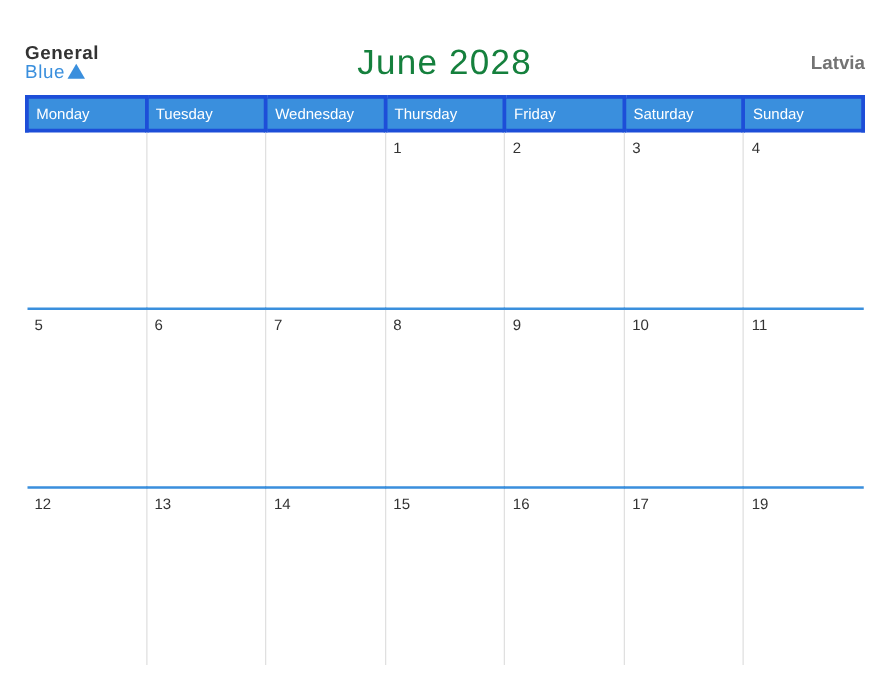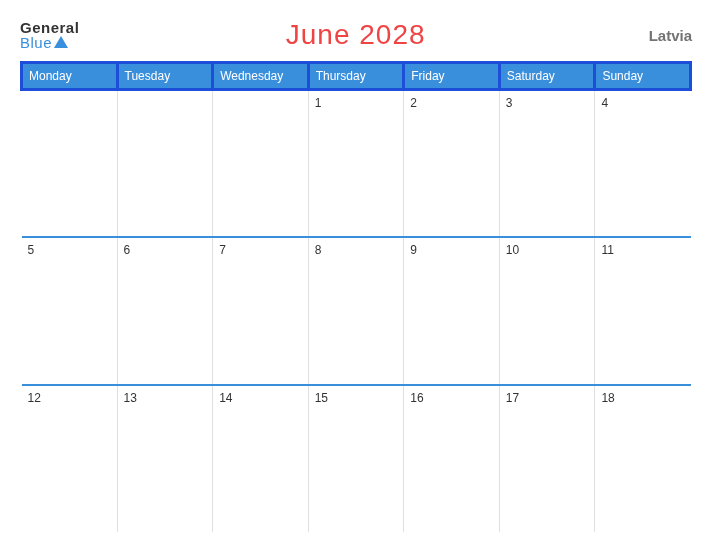--- a/index.html
+++ b/index.html
@@ -7,21 +7,21 @@
       font-family: Arial, sans-serif;
       background: #fff;
       width: 712px;
       height: 550px;
       overflow: hidden;
     }
     .page {
       width: 712px;
       height: 550px;
       background: #fff;
-      padding: 19px 20px 18px 20px;
+      padding: 34px 20px 18px 20px;
       display: flex;
       flex-direction: column;
     }
     .header {
       display: flex;
       align-items: center;
       justify-content: space-between;
       margin-bottom: 10px;
     }
     .logo {
@@ -49,21 +49,21 @@
       border-left: 7px solid transparent;
       border-right: 7px solid transparent;
       border-bottom: 12px solid #3a8fdd;
       display: inline-block;
       margin-left: 2px;
       margin-bottom: 1px;
     }
     .calendar-title {
       font-size: 28px;
       font-weight: normal;
-      color: #ef4444;
+      color: #15803d;
       letter-spacing: 1px;
       text-align: center;
       flex: 1;
     }
     .country-label {
       font-size: 15px;
       color: #737373;
       font-weight: bold;
       min-width: 60px;
       text-align: right;
@@ -200,19 +200,19 @@
             <td>
               <span class="day-number">15</span>
             </td>
             <td>
               <span class="day-number">16</span>
             </td>
             <td>
               <span class="day-number">17</span>
             </td>
             <td>
-              <span class="day-number">18</span>
+              <span class="day-number">19</span>
             </td>
           </tr>
         </tbody>
     </table>
   </div>
 </div>
 
 </body></html>

